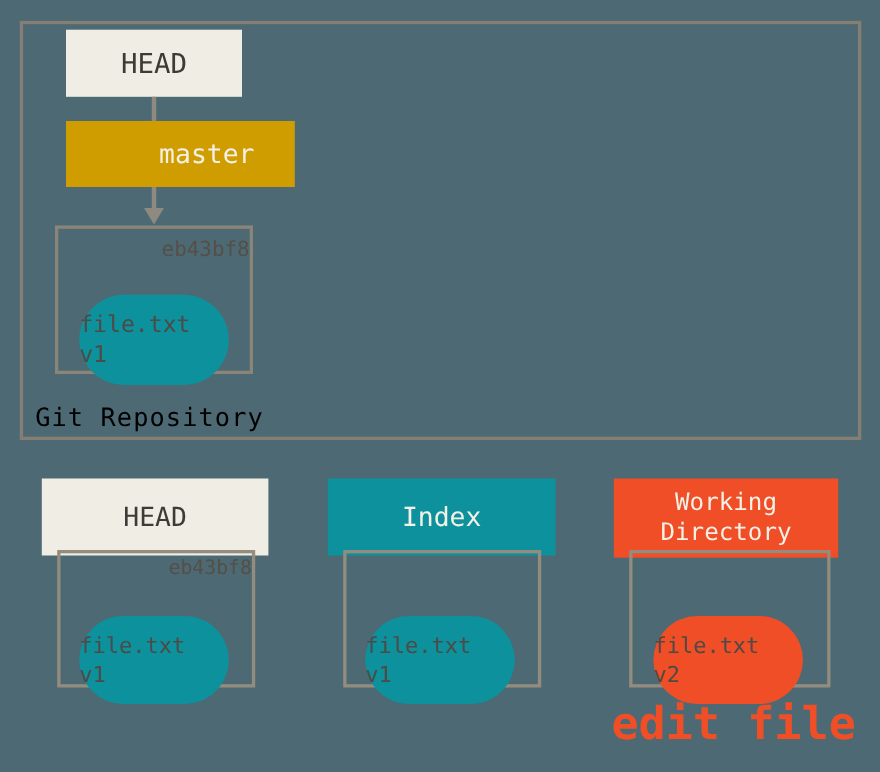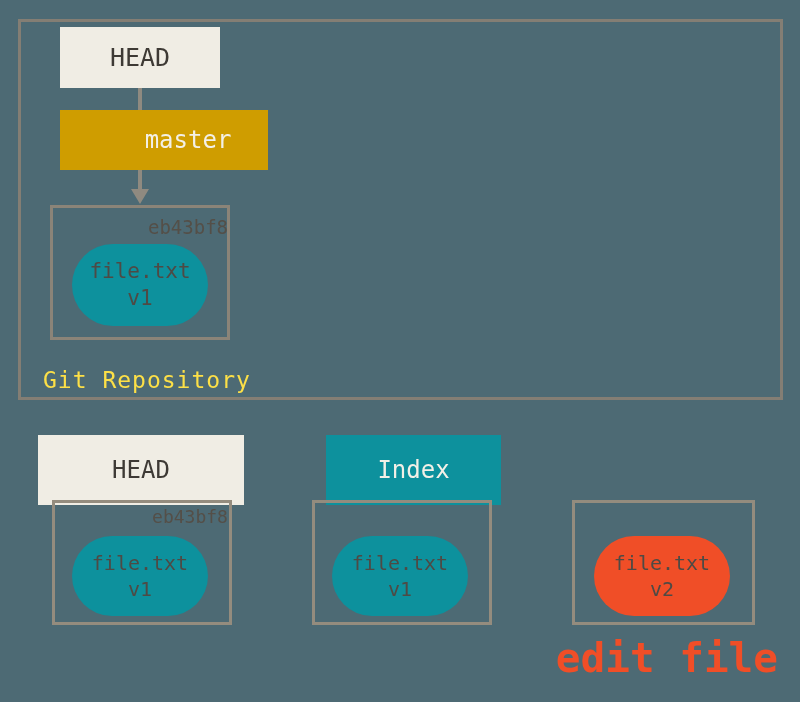--- a/index.html
+++ b/index.html
@@ -13,23 +13,23 @@
   }
   
   .repo-box {
     position: absolute;
     left: 18px; top: 19px;
     width: 759px; height: 375px;
     border: 3px solid #847e74;
   }
   .repo-label {
     position: absolute;
-    left: 22px; bottom: 4px;
+    left: 11px; bottom: 4px;
     font-size: 23px;
-    color: #fde047;
+    color: #000000;
     letter-spacing: 1px;
   }
   .head-tag {
     position: absolute;
     left: 60px; top: 27px;
     width: 160px; height: 61px;
     background: #f0ede4;
     color: #3e3a35;
     font-size: 25px;
     display: flex; align-items: center; justify-content: center;
@@ -57,48 +57,48 @@
   .commit-box {
     position: absolute;
     left: 50px; top: 205px;
     width: 174px; height: 129px;
     border: 3px solid #8b8478;
   }
   .hash-label {
     position: absolute;
     left: 0; top: 8px;
     width: 100%;
-    text-align: center;
+    text-align: right;
     font-size: 19px;
     color: #544f48;
-    padding-left: 48px;
   }
   .pill {
     position: absolute;
     display: flex; flex-direction: column;
-    align-items: center; justify-content: center;
+    align-items: flex-start; justify-content: center;
     font-size: 21px;
     color: #4e4a45;
     line-height: 1.3;
     border-radius: 42px;
+    margin-top: 24px;
   }
   .pill.teal { background: #0d919d; }
   .pill.red  { background: #f04e27; }
   .commit-box .pill { left: 19px; top: 36px; width: 136px; height: 82px; }
   
   .area-header {
     position: absolute;
     top: 435px; height: 70px;
     display: flex; align-items: center; justify-content: center;
     text-align: center;
     font-size: 24px;
     line-height: 1.25;
   }
   .header-head  { left: 38px;  width: 206px; background: #f0ede4; color: #3e3a35; }
-  .header-index { left: 298px; width: 175px; background: #0d919d; color: #f3f0e7; margin-left: 28px; }
+  .header-index { left: 298px; width: 207px; background: #0d919d; color: #f3f0e7; }
   .header-wd    { left: 558px; width: 204px; background: #f04e27; color: #f3f0e7; font-size: 22px; height: 72px; }
   .area-box {
     position: absolute;
     top: 500px; height: 119px;
     width: 174px;
     border: 3px solid #948c7e;
   }
   .box-head  { left: 52px; }
   .box-index { left: 312px; }
   .box-wd    { left: 572px; width: 177px; }
@@ -163,20 +163,23 @@
   <div class="area-header header-index">
     <span>Index</span>
   </div>
   <div class="area-box box-index">
     <div class="pill teal">
       <span class="pill-line">file.txt</span>
       <span class="pill-line">v1</span>
     </div>
   </div>
 
+  <div class="area-header header-wd">
+    <span>Working Directory</span>
+  </div>
   <div class="area-box box-wd">
     <div class="pill red">
       <span class="pill-line">file.txt</span>
       <span class="pill-line">v2</span>
     </div>
   </div>
 
   <div class="edit-annotation">edit file</div>
 
 </div>

